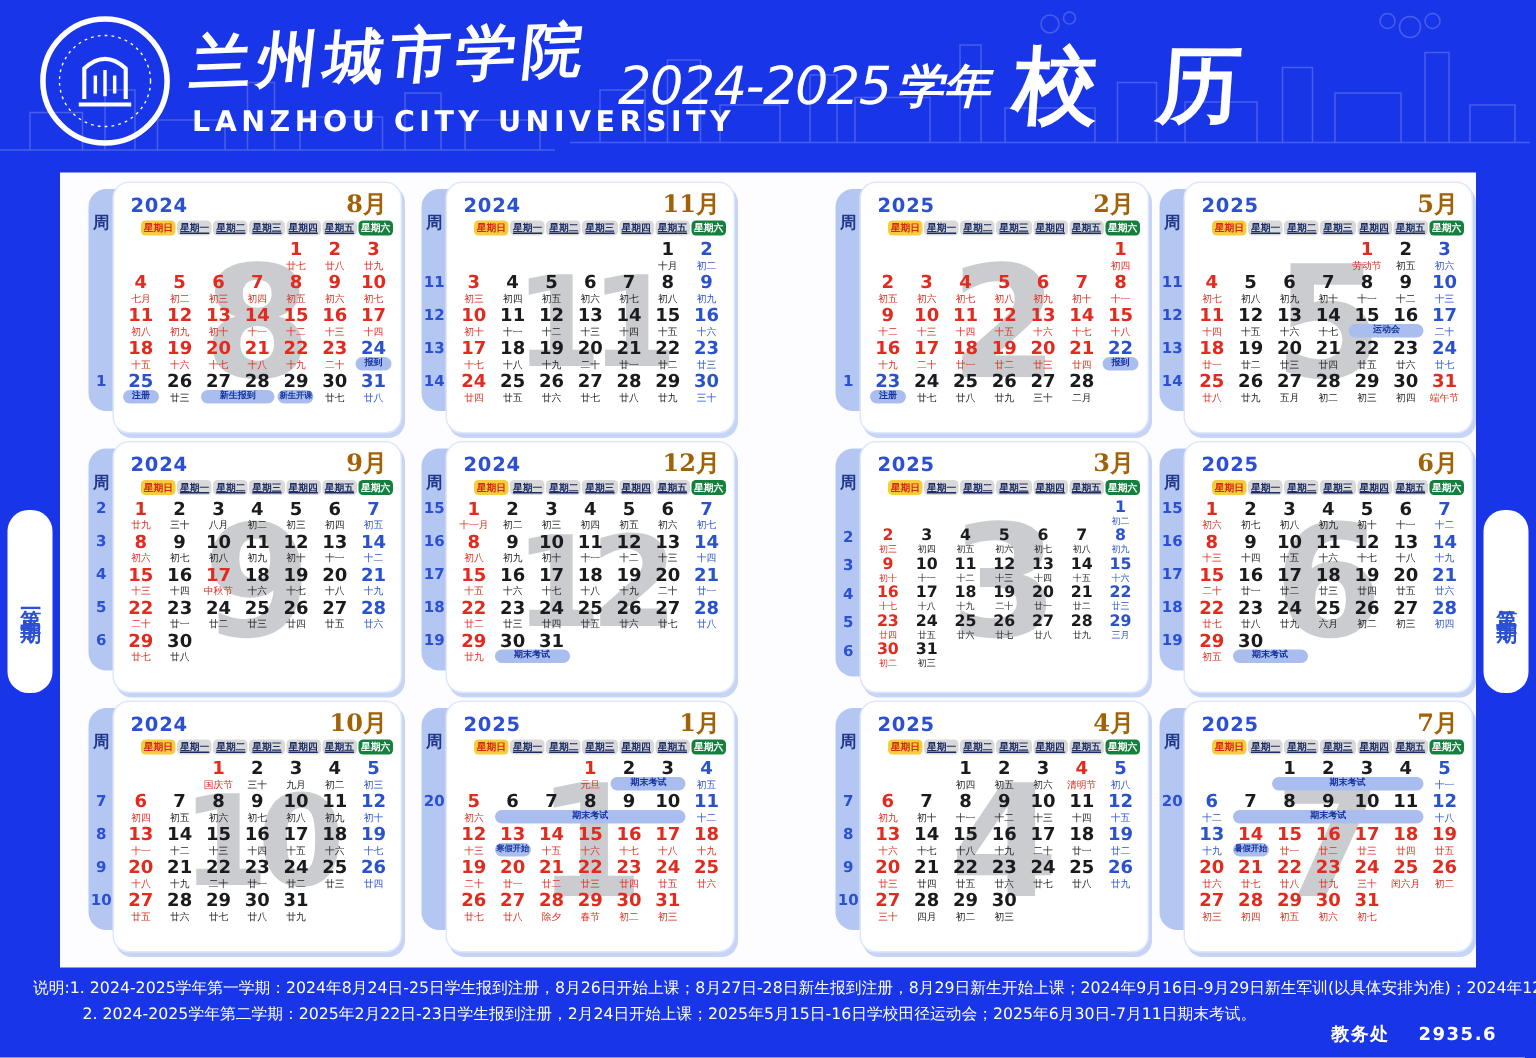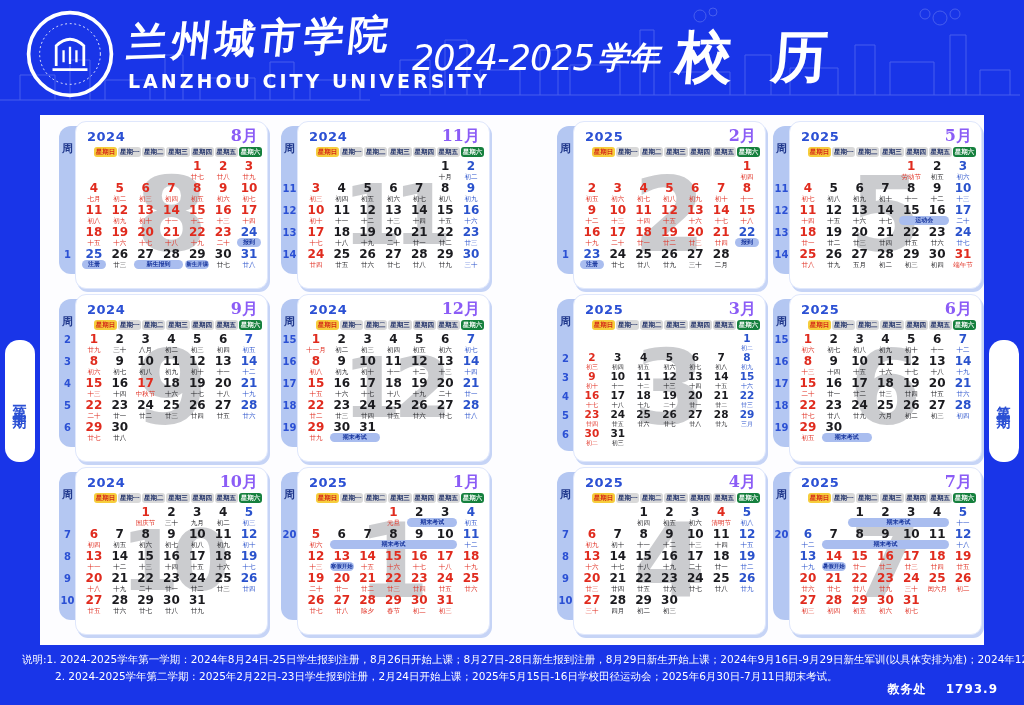--- a/index.html
+++ b/index.html
@@ -38,25 +38,25 @@
   .strip{position:absolute;left:0;top:5px;width:34px;background:#b4c7f2;border-radius:12px;}
   .week-char{position:absolute;top:15px;left:0;width:17px;text-align:center;font-size:11px;font-weight:bold;color:#20388c;}
   .wknums{position:absolute;top:33px;left:0;width:17px;}
   .wknum{text-align:center;font-size:10px;font-weight:bold;color:#2b50d4;}
   .card-main{
     position:absolute;left:16px;top:0;width:191px;height:166px;background:#fff;
     border:1px solid #dfe7fc;border-radius:11px;box-shadow:2px 3px 0 #c6d4f6;
   }
   .cm-head{position:absolute;top:4px;left:11px;right:9px;display:flex;justify-content:space-between;align-items:baseline;}
   .cm-year{font-size:13px;font-weight:bold;color:#2b50d4;letter-spacing:.5px;}
-  .cm-month{font-size:16px;font-weight:bold;color:#8b5cf6;font-family:"DejaVu Serif","Liberation Serif",serif;}
+  .cm-month{font-size:16px;font-weight:bold;color:#a16207;font-family:"DejaVu Serif","Liberation Serif",serif;}
   .wd-row{position:absolute;top:25px;left:18px;right:5px;display:flex;gap:1px;}
   .wd{flex:1;height:10px;line-height:10px;text-align:center;font-size:6.5px;font-weight:bold;border-radius:3px;overflow:hidden;}
   .wd-sun{background:#f6cd3c;color:#d42718;}
-  .wd-mid{background:#d9d9d9;color:#1c2d66;}
+  .wd-mid{background:#d9d9d9;color:#1c2d66;text-decoration:underline;}
   .wd-sat{background:#15803d;color:#ffffff;}
   .rows-wrap{position:absolute;top:38px;left:5px;right:5px;bottom:2px;}
   .wm{
     position:absolute;left:0;right:0;top:-6px;bottom:10px;z-index:0;
     display:flex;align-items:center;justify-content:center;
     font-weight:bold;color:rgba(140,142,148,.45);font-size:104px;pointer-events:none;
   }
   .wm-2{font-size:84px;letter-spacing:-8px;}
   .cal-row{display:flex;position:relative;z-index:1;}
   .cell{width:14.2857%;text-align:center;}
@@ -2136,14 +2136,14 @@
   </div>
 <div class="side-tab side-tab-left">第一学期</div>
 <div class="side-tab side-tab-right">第二学期</div>
 
 <div class="notes">
   <div class="line1">说明:1. 2024-2025学年第一学期：2024年8月24日-25日学生报到注册，8月26日开始上课；8月27日-28日新生报到注册，8月29日新生开始上课；2024年9月16日-9月29日新生军训(以具体安排为准)；2024年12月30日-2025年1月10日期末考试。</div>
   <div class="line2">2. 2024-2025学年第二学期：2025年2月22日-23日学生报到注册，2月24日开始上课；2025年5月15日-16日学校田径运动会；2025年6月30日-7月11日期末考试。</div>
 </div>
 <div class="dept-line">
   <b>教务处</b>
-  <span>1793.9</span>
+  <span>2935.6</span>
 </div>
 
 </body></html>

